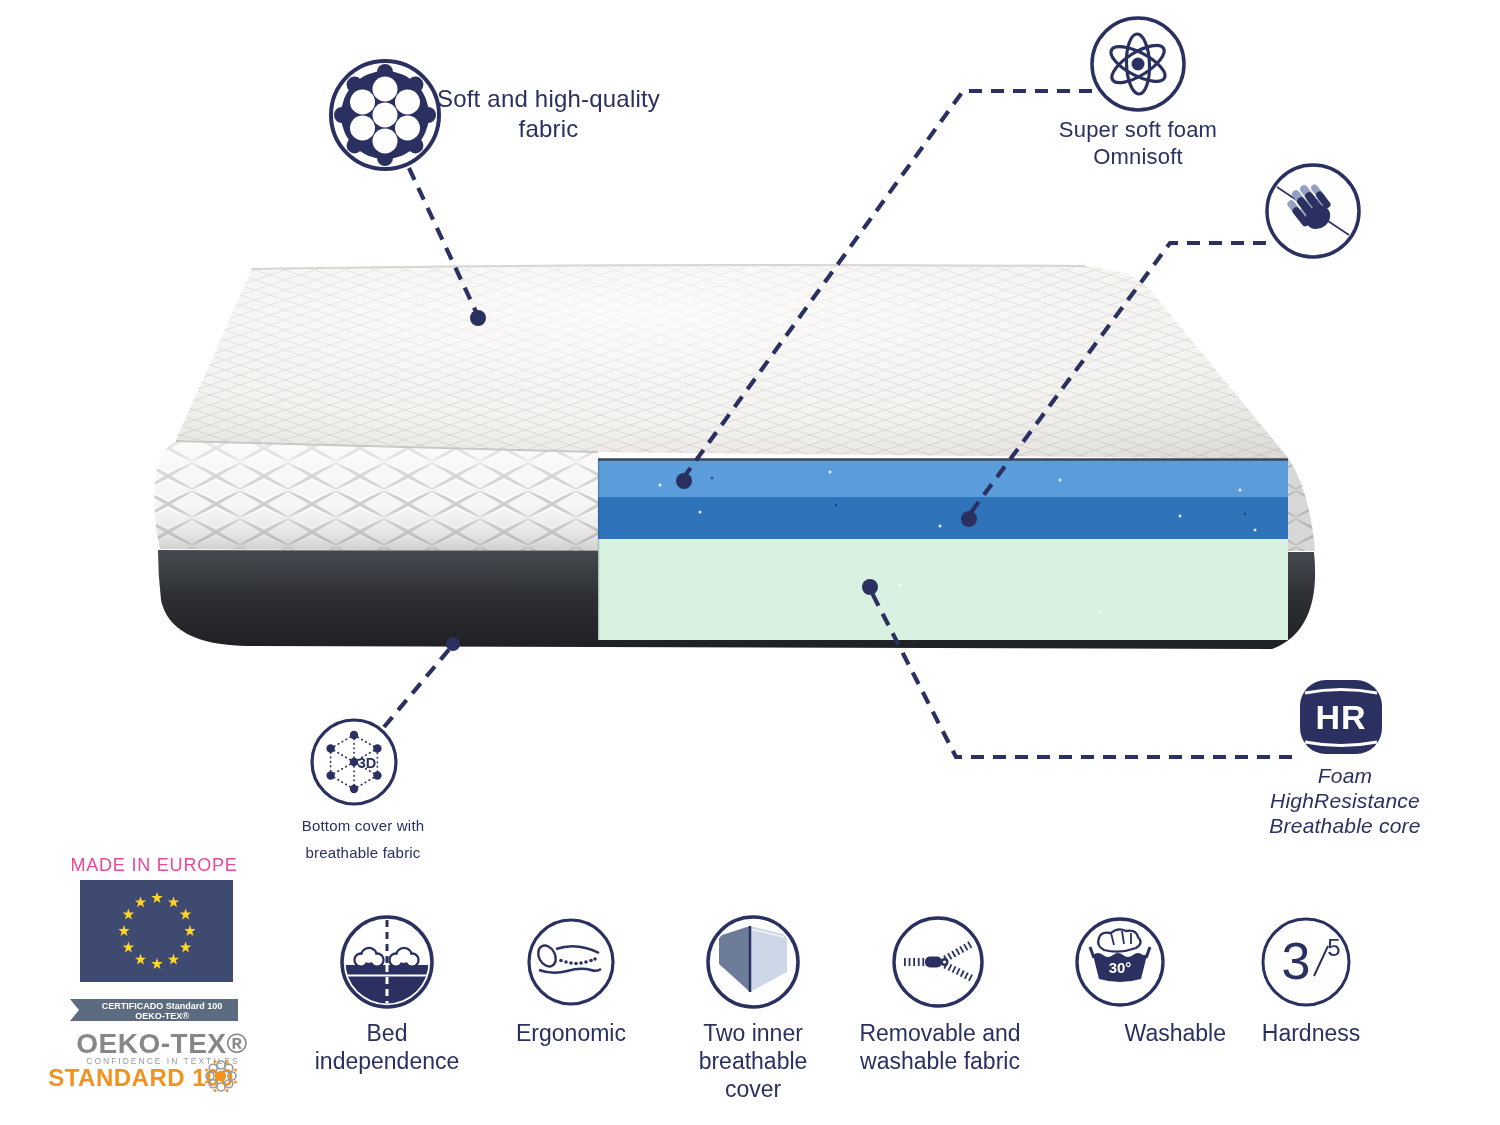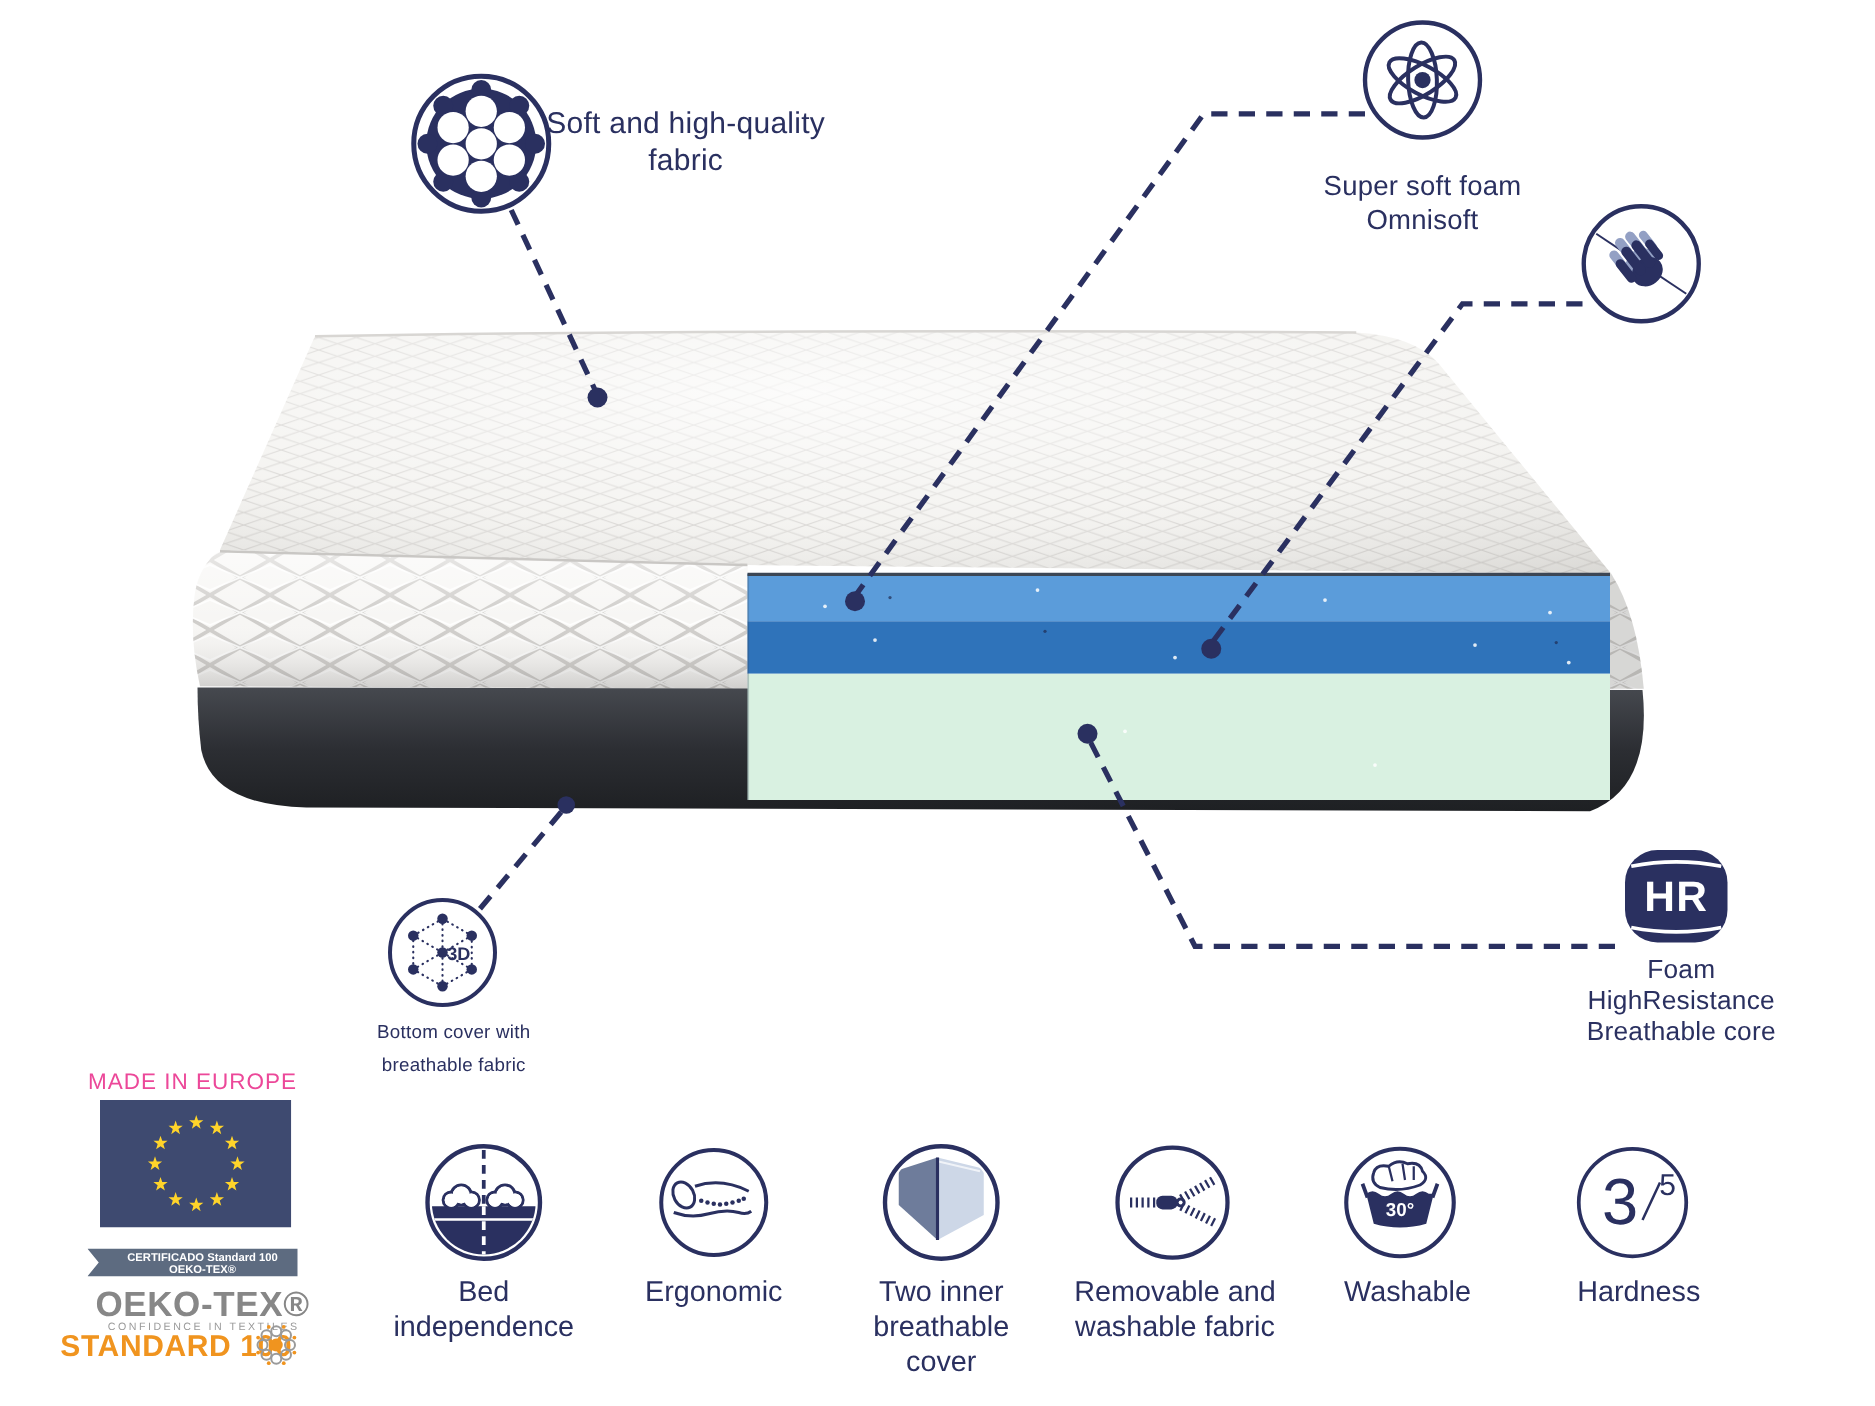--- a/index.html
+++ b/index.html
@@ -6,23 +6,23 @@
   body{
     width:1500px;height:1125px;position:relative;background:#ffffff;
     font-family:"Liberation Sans",sans-serif;color:#2a3060;overflow:hidden;
   }
   .abs{position:absolute;}
   svg{display:block;}
   .callout-label{color:#2a3060;letter-spacing:.2px;}
   .cl-left{text-align:center;}
   .cl-center{text-align:center;}
   .fab-label{left:437px;top:84px;font-size:24px;line-height:30px;}
-  .omni-label{left:1018px;top:116px;width:240px;font-size:22px;line-height:27px;margin-top:19px;}
+  .omni-label{left:1018px;top:116px;width:240px;font-size:22px;line-height:27px;}
   .mem-label{left:1193px;top:264px;width:240px;font-size:22px;line-height:27px;}
-  .hr-label{left:1225px;top:763px;width:240px;font-size:21px;line-height:25px;}
+  .hr-label{left:1225px;top:763px;width:240px;font-size:21px;line-height:25px;font-style:italic;}
   .b3d-label{left:243px;top:812px;width:240px;font-size:15px;line-height:27px;}
   .feature-label{font-size:23px;line-height:28px;text-align:center;color:#2a3060;}
   .made-in{left:54px;top:855px;width:200px;text-align:center;font-size:18px;letter-spacing:.8px;color:#ec4899;}
   .oeko-brand{left:62px;top:1028px;width:200px;text-align:center;font-size:28px;font-weight:bold;color:#878787;letter-spacing:.5px;}
   .oeko-sub{left:63px;top:1056px;width:200px;text-align:center;font-size:8.5px;letter-spacing:2px;color:#9a9a9a;}
   .oeko-std{left:41px;top:1064px;width:200px;text-align:center;font-size:24px;font-weight:bold;color:#f0941f;letter-spacing:.5px;}
 </style>
 </head>
 <body>
 
@@ -373,20 +373,20 @@
   </div>
   <div class="abs feature-label" style="left:653px;top:1019px;width:200px;">
     <div>Two inner</div>
     <div>breathable</div>
     <div>cover</div>
   </div>
   <div class="abs feature-label" style="left:830px;top:1019px;width:220px;">
     <div>Removable and</div>
     <div>washable fabric</div>
   </div>
-  <div class="abs feature-label" style="left:1026px;top:1019px;width:200px;">
+  <div class="abs feature-label" style="left:1026px;top:1019px;width:200px;text-align:right;">
     <div>Washable</div>
   </div>
   <div class="abs feature-label" style="left:1211px;top:1019px;width:200px;">
     <div>Hardness</div>
   </div>
 
 </div>
 
 </body></html>

